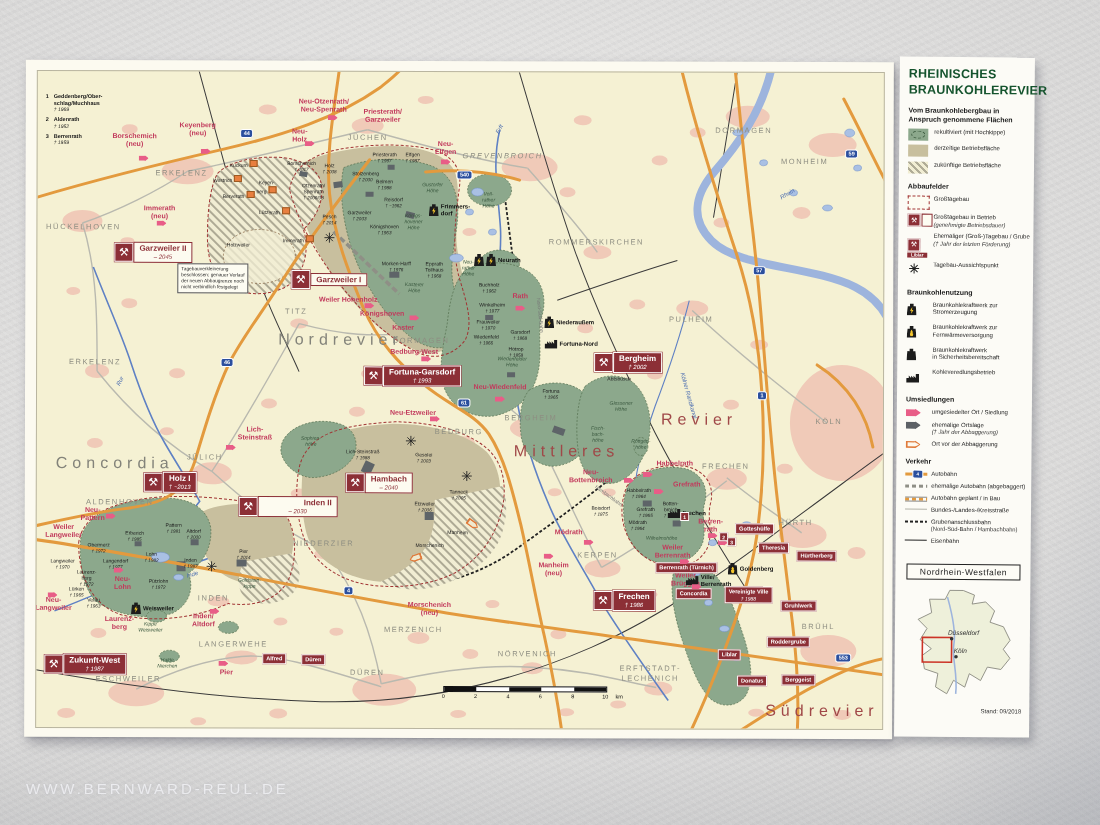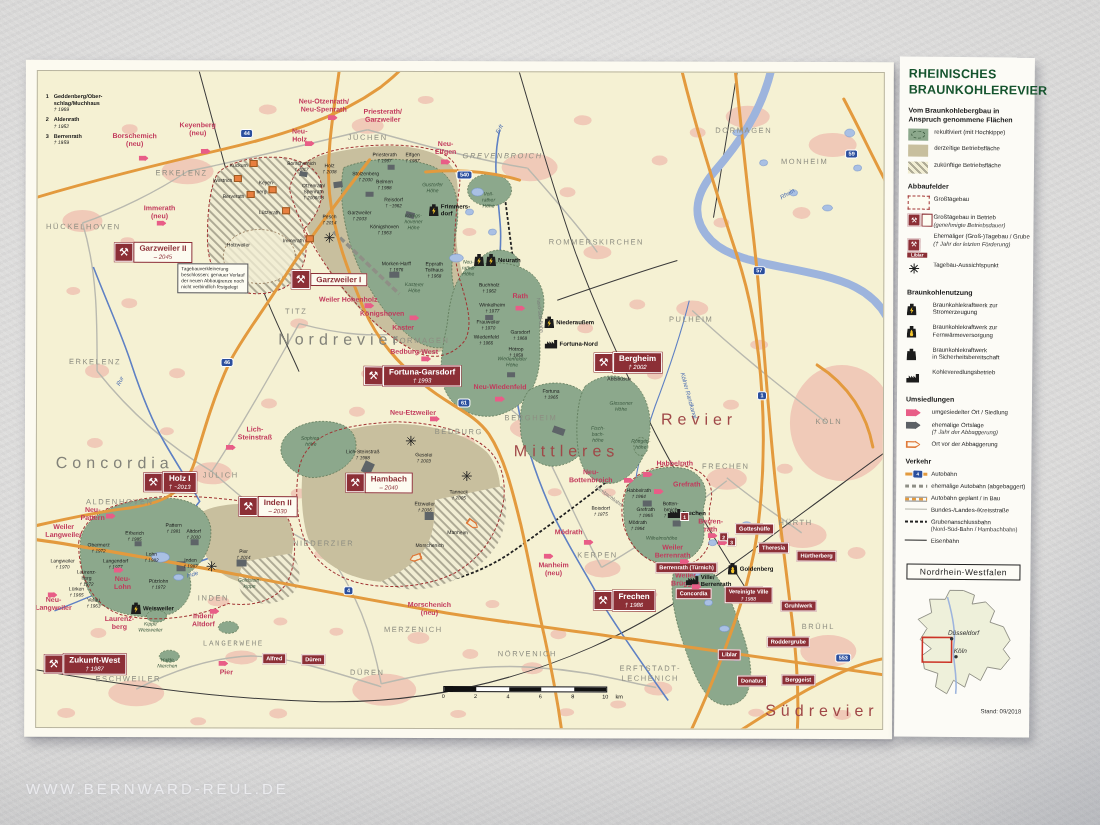--- a/index.html
+++ b/index.html
@@ -373,32 +373,32 @@
         <div class="region lft region-red" style="left: 729px; top: 638px;">Südrevier</div>
         <div class="city ctr" style="left: 144px; top: 102px;">ERKELENZ</div>
         <div class="city ctr" style="left: 46px; top: 156px;">HÜCKELHOVEN</div>
         <div class="city ctr" style="left: 330px; top: 66px;">JÜCHEN</div>
         <div class="city ctr" style="left: 465px; top: 84px; font-style: italic;">GREVENBROICH</div>
         <div class="city ctr" style="left: 706px; top: 58px;">DORMAGEN</div>
         <div class="city ctr" style="left: 767px; top: 89px;">MONHEIM</div>
         <div class="city ctr" style="left: 559px; top: 170px;">ROMMERSKIRCHEN</div>
         <div class="city ctr" style="left: 58px; top: 291px;">ERKELENZ</div>
         <div class="city ctr" style="left: 259px; top: 240px;">TITZ</div>
-        <div class="city ctr" style="left: 168px; top: 404px; margin-left: 16px;">JÜLICH</div>
+        <div class="city ctr" style="left: 168px; top: 386px;">JÜLICH</div>
         <div class="city ctr" style="left: 83px; top: 431px;">ALDENHOVEN</div>
         <div class="city ctr" style="left: 287px; top: 472px;">NIEDERZIER</div>
         <div class="city ctr" style="left: 384px; top: 269px;">DORMAGEN</div>
         <div class="city ctr" style="left: 494px; top: 346px;">BERGHEIM</div>
         <div class="city ctr" style="left: 422px; top: 360px;">BEDBURG</div>
         <div class="city ctr" style="left: 654px; top: 247px;">PULHEIM</div>
         <div class="city ctr" style="left: 792px; top: 349px;">KÖLN</div>
         <div class="city ctr" style="left: 689px; top: 394px;">FRECHEN</div>
         <div class="city ctr" style="left: 759px; top: 450px;">HÜRTH</div>
         <div class="city ctr" style="left: 561px; top: 483px;">KERPEN</div>
-        <div class="city ctr" style="left: 197px; top: 573px; font-family: Liberation Mono, monospace;">LANGERWEHE</div>
+        <div class="city ctr" style="left: 197px; top: 573px;">LANGERWEHE</div>
         <div class="city ctr" style="left: 92px; top: 608px;">ESCHWEILER</div>
         <div class="city ctr" style="left: 331px; top: 601px;">DÜREN</div>
         <div class="city ctr" style="left: 377px; top: 558px;">MERZENICH</div>
         <div class="city ctr" style="left: 491px; top: 582px;">NÖRVENICH</div>
         <div class="city ctr" style="left: 614px; top: 601px;">ERFTSTADT-
 LECHENICH</div>
         <div class="city ctr" style="left: 782px; top: 554px;">BRÜHL</div>
         <div class="city ctr" style="left: 177px; top: 527px;">INDEN</div>
         <div class="pinklabel ctr" style="left: 97px; top: 69px;">Borschemich
 (neu)</div>
@@ -569,21 +569,21 @@
         <div class="mine lft" style="left: 107px; top: 411px;">
           <span class="mi">⚒</span>
           <span class="mb mb-f" style="display: inline-block;">
             <span class="mt" style="display: block;">Holz I</span>
             <span class="my" style="display: block;">† ~2013</span>
           </span>
         </div>
         <div class="mine lft" style="left: 202px; top: 435px;">
           <span class="mi">⚒</span>
           <span class="mb mb-a" style="display: inline-block;">
-            <span class="mt" style="display: block;">Inden II</span>
+            <span class="mt" style="display: block; margin-left: 40px;">Inden II</span>
             <span class="my" style="display: block;">– 2030</span>
           </span>
         </div>
         <div class="mine lft" style="left: 8px; top: 593px;">
           <span class="mi">⚒</span>
           <span class="mb mb-f" style="display: inline-block;">
             <span class="mt" style="display: block;">Zukunft-West</span>
             <span class="my" style="display: block;">† 1987</span>
           </span>
         </div>

